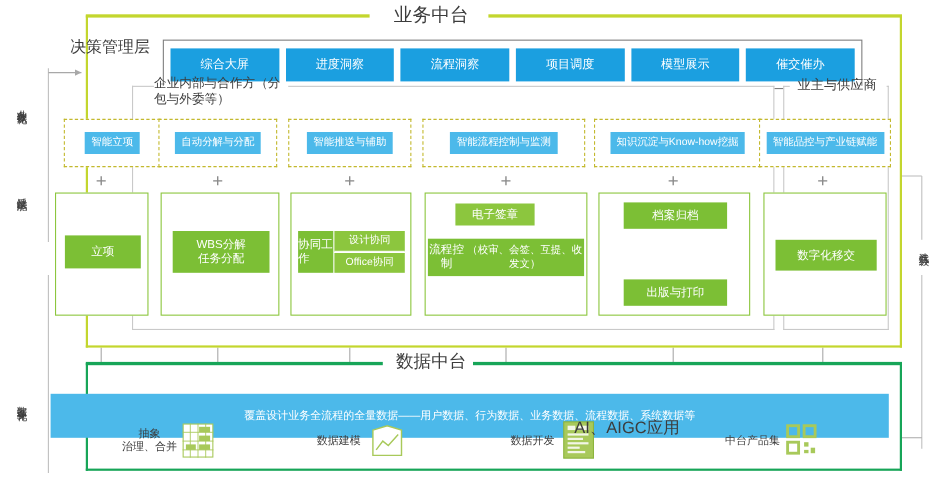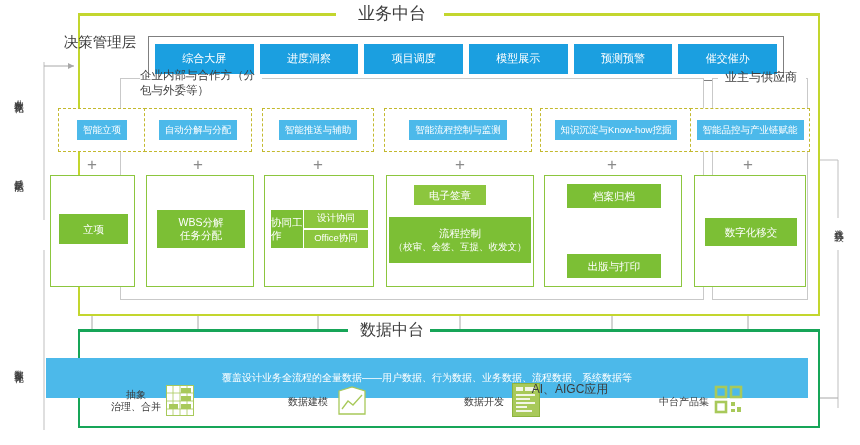--- a/index.html
+++ b/index.html
@@ -216,23 +216,23 @@
   <div class="abs biz-frame"></div>
   <div class="abs biz-frame-toprule-left"></div>
   <div class="abs biz-frame-toprule-right"></div>
   <div class="abs biz-title ctr">业务中台</div>
 
   <div class="abs decision-label ctr">决策管理层</div>
 
   <div class="abs decision-box">
     <div class="dm-chip">综合大屏</div>
     <div class="dm-chip">进度洞察</div>
+    <div class="dm-chip">流程洞察</div>
     <div class="dm-chip">项目调度</div>
     <div class="dm-chip">模型展示</div>
-    <div class="dm-chip">预测预警</div>
     <div class="dm-chip">催交催办</div>
   </div>
 
   <div class="abs grp grp-enterprise"></div>
   <div class="abs grp-rule ent-rule-l"></div>
   <div class="abs grp-rule ent-rule-r"></div>
   <div class="abs ent-title">企业内部与合作方（分包与外委等）</div>
 
   <div class="abs grp grp-owner"></div>
   <div class="abs grp-rule own-rule-l"></div>
@@ -279,21 +279,21 @@
   <div class="stage" style="left:264px; width:110px;">
     <div class="collab-left" style="left:6px; top:34px; width:32px; height:38px; flex-direction:column;">
       <span>协同工作</span>
     </div>
     <div class="collab-r" style="left:39px; top:34px; width:64px; height:18.5px; border-bottom:1px solid #fff;">设计协同</div>
     <div class="collab-r" style="left:39px; top:53.5px; width:64px; height:18.5px;">Office协同</div>
   </div>
 
   <div class="stage" style="left:386px; width:148px;">
     <div class="gchip" style="left:27px; top:9px; width:72px; height:20px; background:#8cc63e;">电子签章</div>
-    <div class="gchip" style="left:2px; top:41px; width:142px; height:46px; flex-direction:column;">
+    <div class="gchip" style="left:2px; top:41px; width:142px; height:34px; flex-direction:row;">
       <span>流程控制</span>
       <span style="font-size:9.5px;">（校审、会签、互提、收发文）</span>
     </div>
   </div>
 
   <div class="stage" style="left:544px; width:138px;">
     <div class="gchip" style="left:22px; top:8px; width:94px; height:24px;">档案归档</div>
     <div class="gchip" style="left:22px; top:78px; width:94px; height:24px;">出版与打印</div>
   </div>
 
@@ -346,21 +346,21 @@
     <g fill="#ffffff" opacity="0.85">
       <rect x="4" y="4" width="7" height="4"></rect>
         <rect x="13" y="4" width="10" height="4"></rect>
       <rect x="4" y="11" width="19" height="2"></rect>
         <rect x="4" y="15" width="14" height="2"></rect>
       <rect x="4" y="19" width="19" height="2"></rect>
         <rect x="4" y="23" width="11" height="2"></rect>
       <rect x="4" y="27" width="16" height="2"></rect>
     </g>
   </svg>
-  <div class="flow-label" style="left:520px; top:384px; width:100px; font-size:12px;">AI、AIGC应用</div>
+  <div class="flow-label" style="left:520px; top:384px; width:100px; font-size:15px;">AI、AIGC应用</div>
 
   <div class="flow-label" style="left:650px; top:396px; width:68px;">
     <span>中台产品集</span>
   </div>
   <svg class="abs" style="left:714px; top:385px;" width="30" height="30">
     <g fill="none" stroke="#a8c95a" stroke-width="2.6">
       <rect x="2" y="2" width="10" height="10"></rect>
       <rect x="17" y="2" width="10" height="10"></rect>
       <rect x="2" y="17" width="10" height="10"></rect>
     </g>

